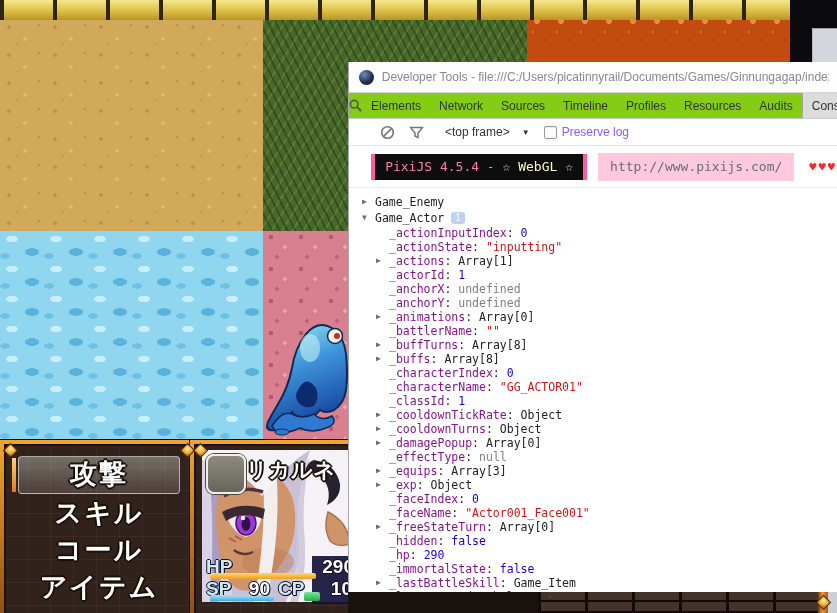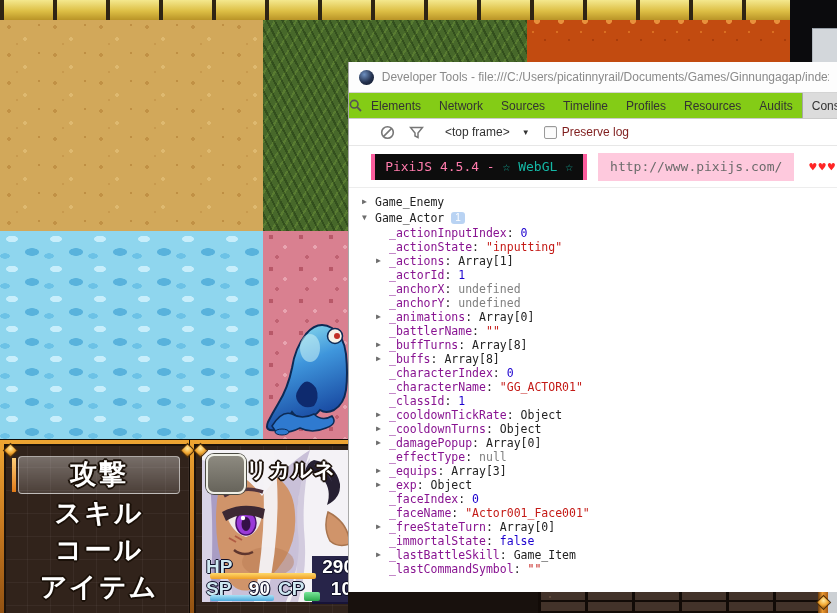--- a/index.html
+++ b/index.html
@@ -112,30 +112,30 @@
   .dt-tabs .searchbox{width:30px;display:flex;align-items:center;justify-content:center;}
   .tab{padding:0 9px;font-size:12px;color:#333;display:flex;align-items:center;cursor:default;}
   .tab.active{background:#dcdcdc;border-left:1px solid #a5a5a5;border-right:1px solid #a5a5a5;}
   .dt-toolbar{height:26px;border-bottom:1px solid #e7e7e7;display:flex;align-items:center;
     padding:0 24px;}
   .tb-ico{width:15px;height:15px;margin:0 7px;}
   .topframe{font-size:12px;color:#333;margin-left:14px;}
   .ddarrow{font-size:8px;color:#333;margin-left:12px;}
   .cb{width:11px;height:11px;border:1px solid #9a9a9a;background:#fcfcfc;border-radius:2px;
     margin-left:14px;box-shadow:inset 0 1px 1px rgba(0,0,0,.08);}
-  .cblabel{font-size:12px;color:#7f1d1d;margin-left:5px;}
+  .cblabel{font-size:12px;color:#8b5cf6;margin-left:5px;}
 
   .console{font-family:"DejaVu Sans Mono","Liberation Mono",monospace;font-size:11.5px;}
   .bannerwrap{padding:8px 0 7px 22px;border-bottom:1px solid #ededed;}
   .banner{display:flex;align-items:center;height:26px;}
   .b-pink{width:13px;height:26px;background:#fb5d9d;}
   .b-black{height:26px;line-height:26px;background:#0d0d0d;padding:0 10px;font-size:13px;
     white-space:nowrap;}
   .b-name{color:#ff7bac;}
-  .b-webgl{color:#14b8a6;}
+  .b-webgl{color:#fef9c3;}
   .b-url{height:26px;line-height:26px;background:#fec9dd;color:#6b6b6b;padding:1px 12px;
     margin-left:11px;font-size:13px;white-space:nowrap;}
   .b-hearts{color:#ff2626;font-size:12px;margin-left:15px;letter-spacing:2px;}
 
   .tree{padding:6px 0 0 40px;}
   .crow{position:relative;height:14px;line-height:14px;white-space:nowrap;}
   .crow.root{margin-left:-14px;height:16px;line-height:16px;color:#222;}
   .arr{position:absolute;left:-13px;top:0;color:#6e6e6e;font-size:8px;}
   .key{color:#881391;}
   .colon{color:#222;}
@@ -313,20 +313,22 @@
           <div class="crow"><span class="key">_classId</span><span class="colon">: </span><span class="t-num">1</span></div>
           <div class="crow"><span class="arr">▶</span><span class="key">_cooldownTickRate</span><span class="colon">: </span><span class="t-obj">Object</span></div>
           <div class="crow"><span class="arr">▶</span><span class="key">_cooldownTurns</span><span class="colon">: </span><span class="t-obj">Object</span></div>
           <div class="crow"><span class="arr">▶</span><span class="key">_damagePopup</span><span class="colon">: </span><span class="t-obj">Array[0]</span></div>
           <div class="crow"><span class="key">_effectType</span><span class="colon">: </span><span class="t-muted">null</span></div>
           <div class="crow"><span class="arr">▶</span><span class="key">_equips</span><span class="colon">: </span><span class="t-obj">Array[3]</span></div>
           <div class="crow"><span class="arr">▶</span><span class="key">_exp</span><span class="colon">: </span><span class="t-obj">Object</span></div>
           <div class="crow"><span class="key">_faceIndex</span><span class="colon">: </span><span class="t-num">0</span></div>
           <div class="crow"><span class="key">_faceName</span><span class="colon">: </span><span class="t-str">"Actor001_Face001"</span></div>
           <div class="crow"><span class="arr">▶</span><span class="key">_freeStateTurn</span><span class="colon">: </span><span class="t-obj">Array[0]</span></div>
+          <div class="crow"><span class="key">_hidden</span><span class="colon">: </span><span class="t-num">false</span></div>
+          <div class="crow"><span class="key">_hp</span><span class="colon">: </span><span class="t-num">290</span></div>
           <div class="crow"><span class="key">_immortalState</span><span class="colon">: </span><span class="t-num">false</span></div>
           <div class="crow"><span class="arr">▶</span><span class="key">_lastBattleSkill</span><span class="colon">: </span><span class="t-obj">Game_Item</span></div>
           <div class="crow"><span class="key">_lastCommandSymbol</span><span class="colon">: </span><span class="t-str">""</span></div>
         </div>
     </div>
   </div>
 
 </div>
 
 </body></html>

